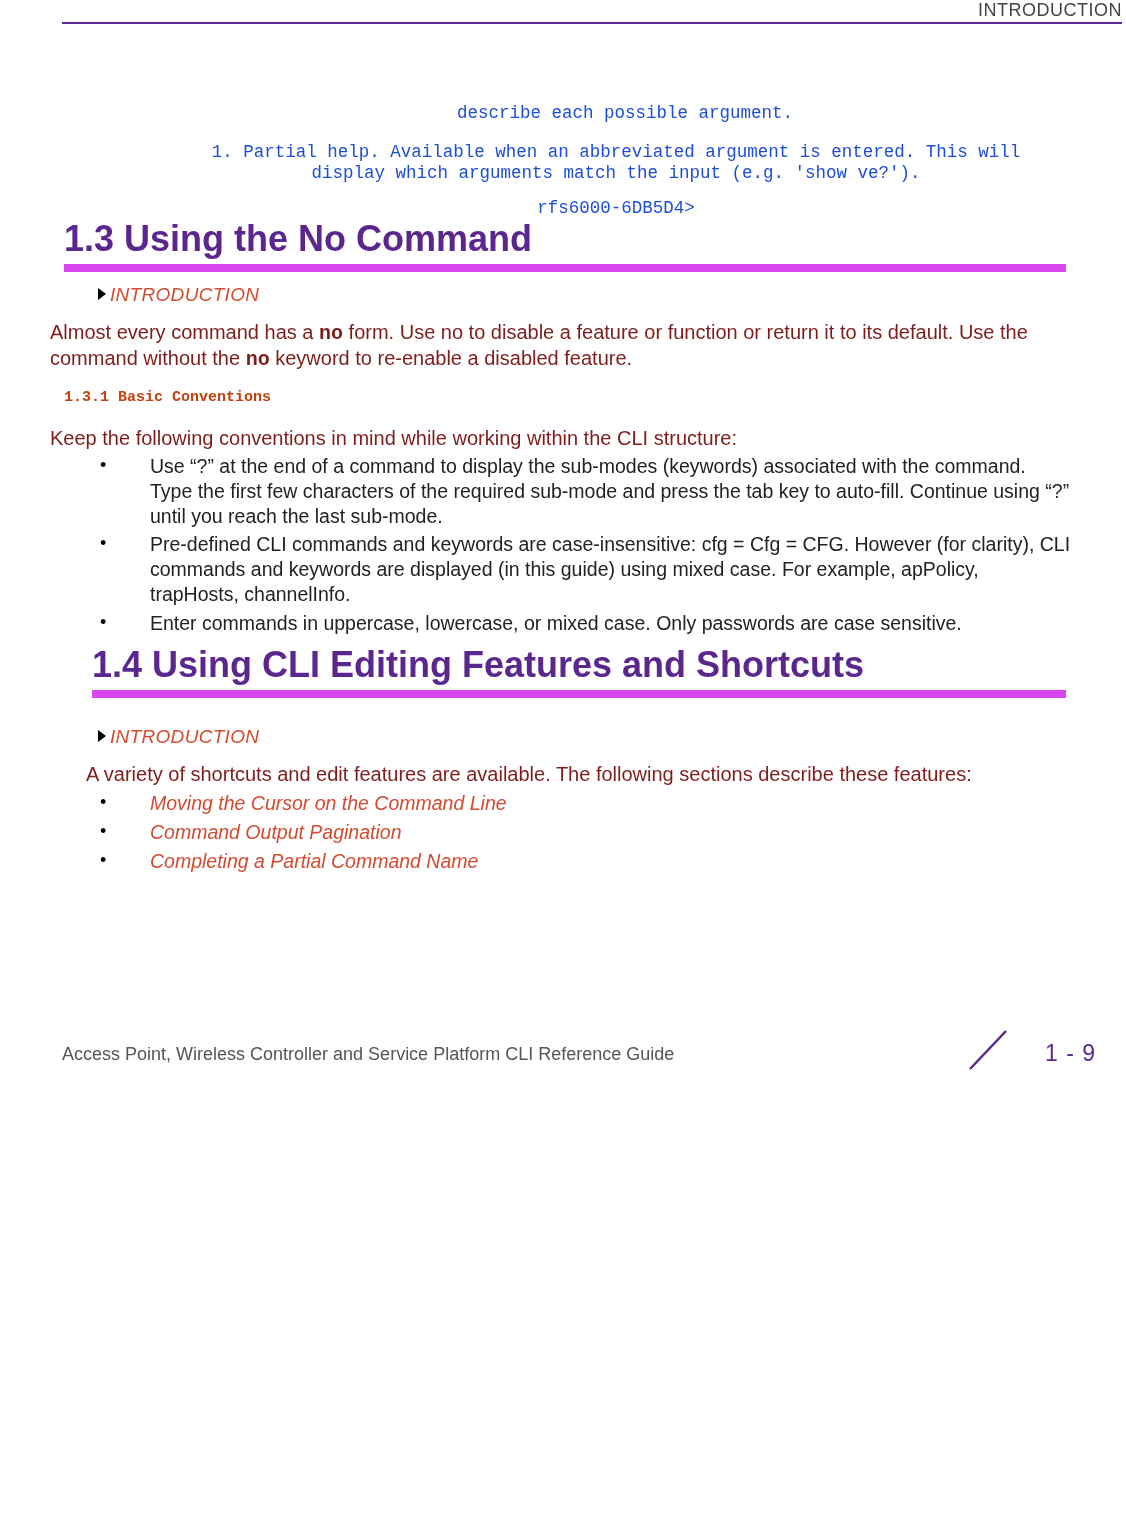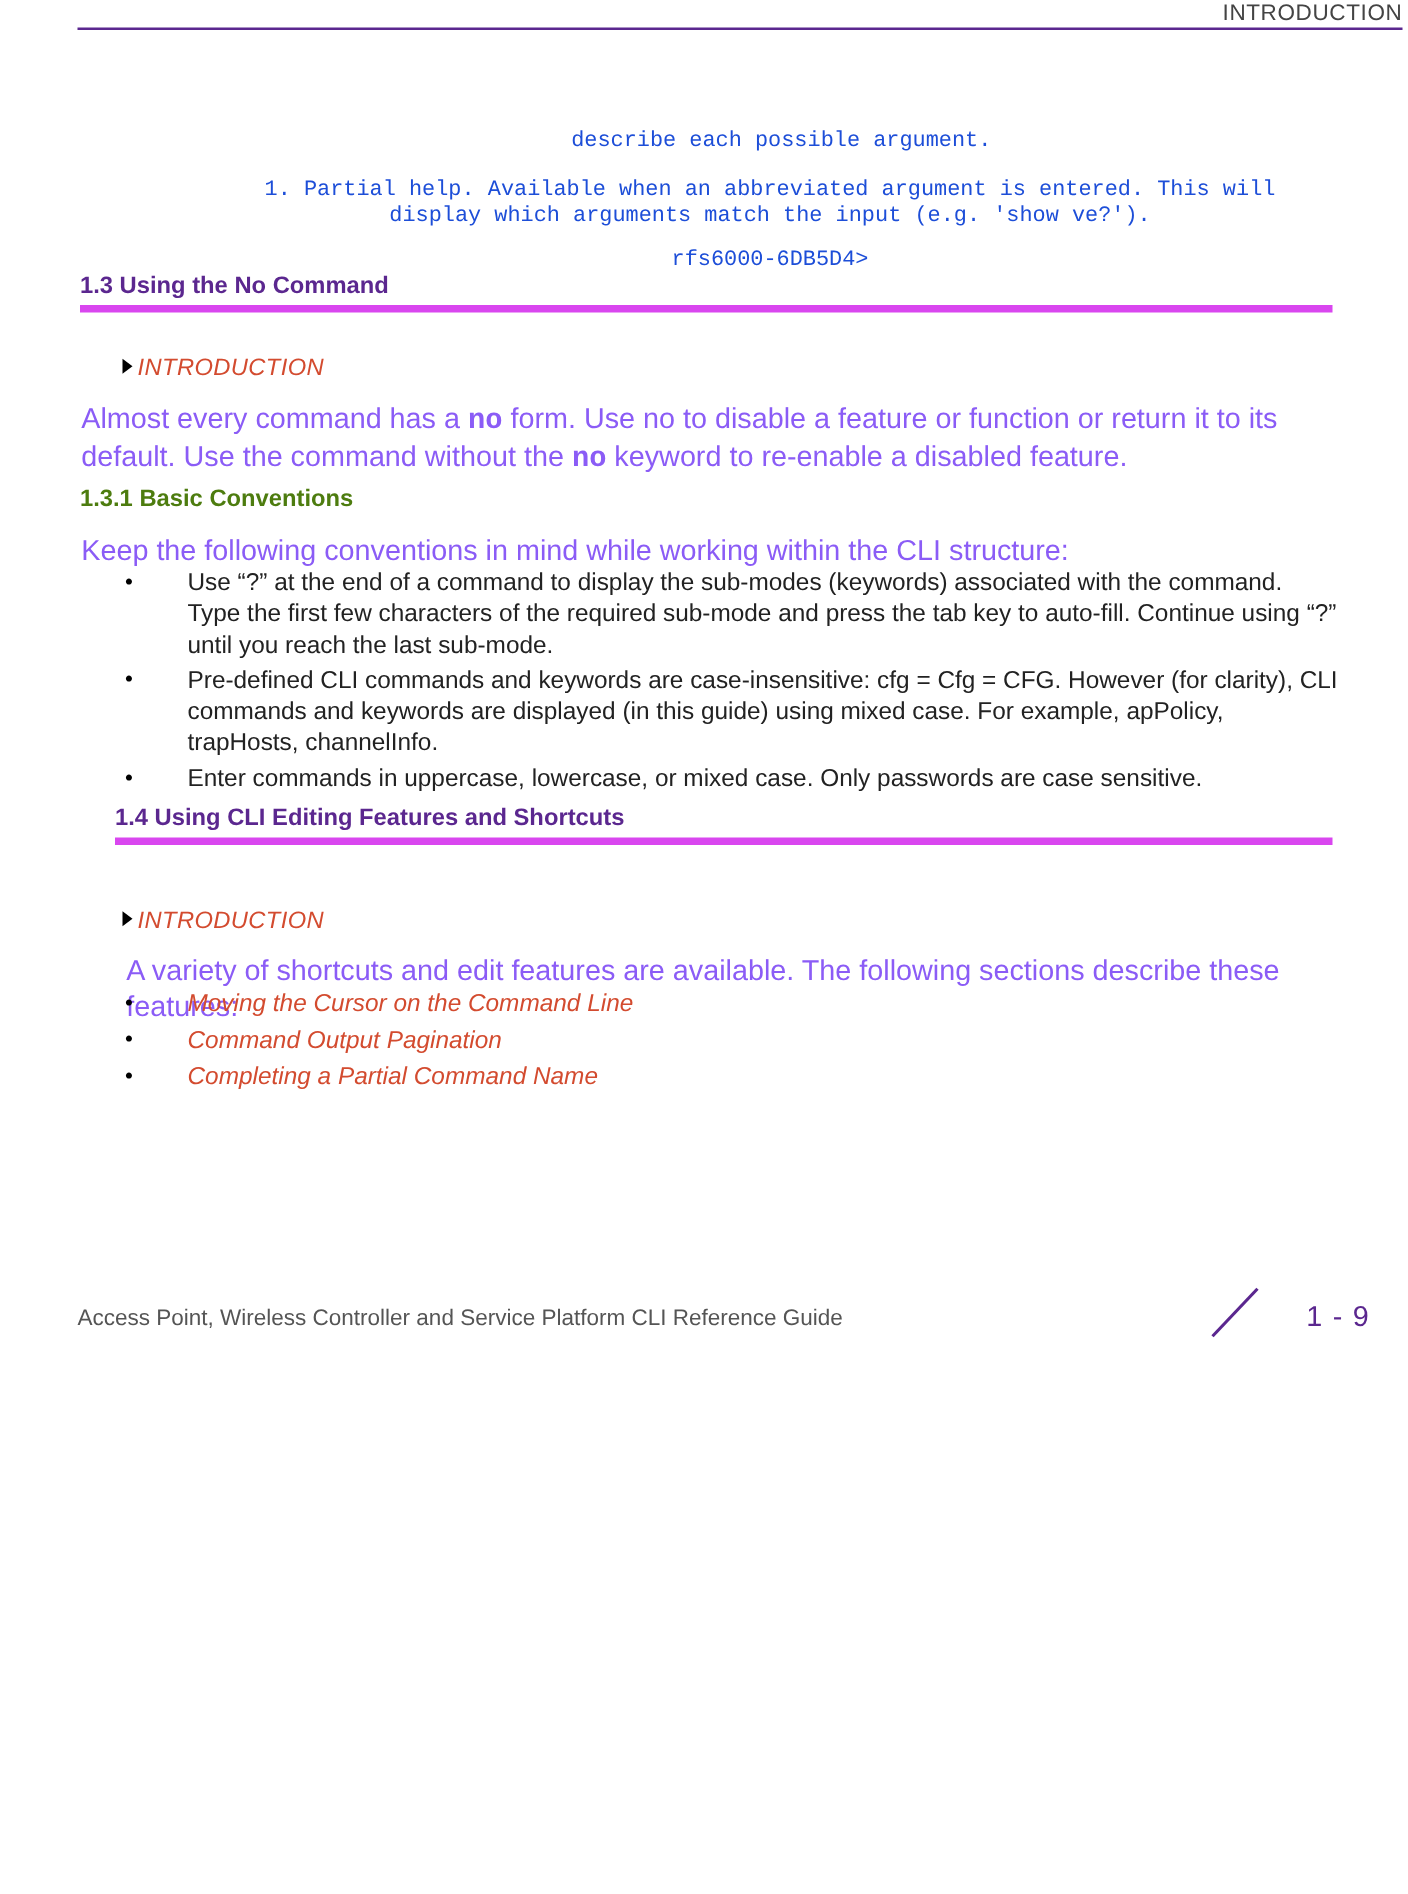--- a/index.html
+++ b/index.html
@@ -44,22 +44,22 @@
   }
   .code1 { top: 85px; left: 184px; }
   .code2 { top: 124px; }
   .code3 { top: 180px; }
   .h1 {
     position: absolute;
     left: 64px;
     right: 60px;
     color: #5b278f;
     font-weight: bold;
-    font-size: 19px;
-    border-bottom: 6px solid #d946ef;
+    font-size: 36px;
+    border-bottom: 8px solid #d946ef;
     padding-bottom: 4px;
   }
   .h1-a { top: 218px; }
   .h1-b { top: 644px; margin-left: 28px; }
   .intro-tag {
     position: absolute;
     left: 98px;
     color: #d34b2f;
     font-style: italic;
     font-size: 19px;
@@ -72,35 +72,36 @@
     border-bottom: 6px solid transparent;
     border-left: 8px solid #000;
     margin-right: 4px;
     vertical-align: 1px;
     font-style: normal;
   }
   .intro-a { top: 284px; }
   .intro-b { top: 726px; }
   .para {
     position: absolute;
-    left: 65px;
+    left: 50px;
     right: 60px;
-    font-size: 23px;
+    font-size: 20px;
     line-height: 1.25;
-    color: #8b5cf6;
+    color: #7f1d1d;
   }
   .para-a { top: 320px; }
   .para-b { top: 426px; }
   .para-c { top: 762px; margin-left: 36px; }
   .h2 {
     position: absolute;
     left: 64px;
-    color: #4d7c0f;
+    color: #c2410c;
     font-weight: bold;
-    font-size: 19px;
+    font-size: 15px;
+    font-family: Liberation Mono, monospace;
   }
   .h2-a { top: 389px; }
   .bold { font-weight: bold; font-family: "Courier New", monospace; }
   ul.bullets {
     position: absolute;
     left: 100px;
     right: 54px;
     margin: 0;
     padding: 0;
     list-style: none;

